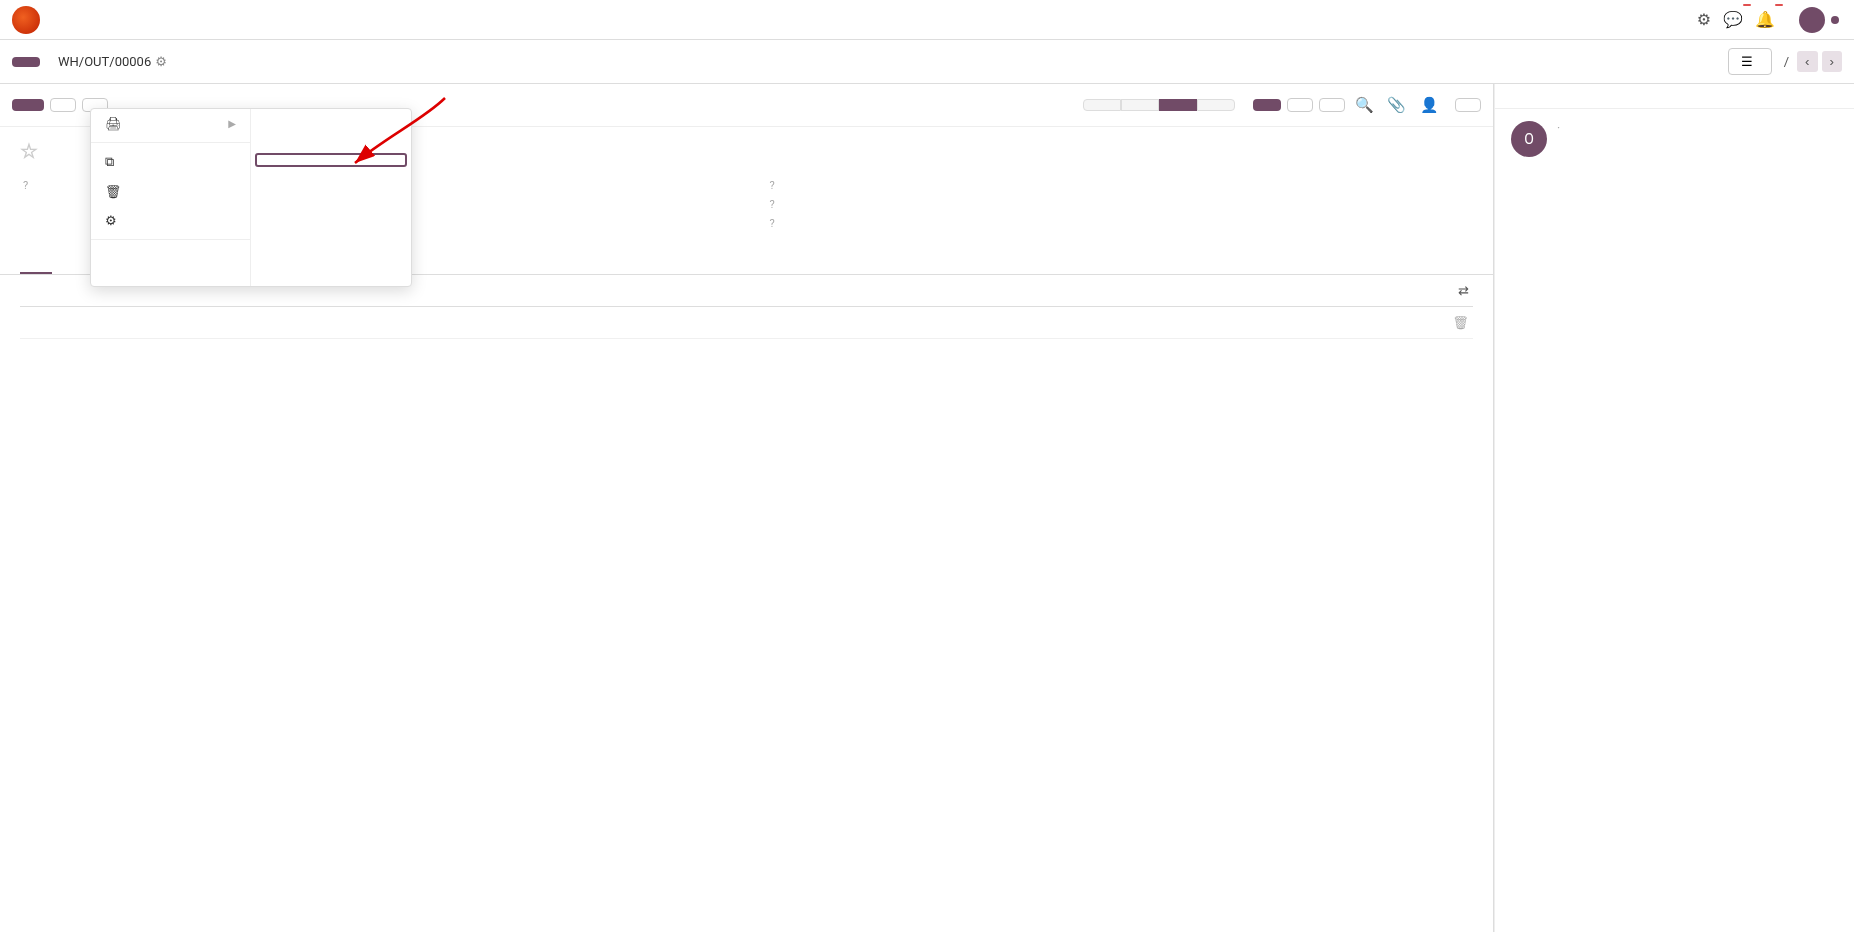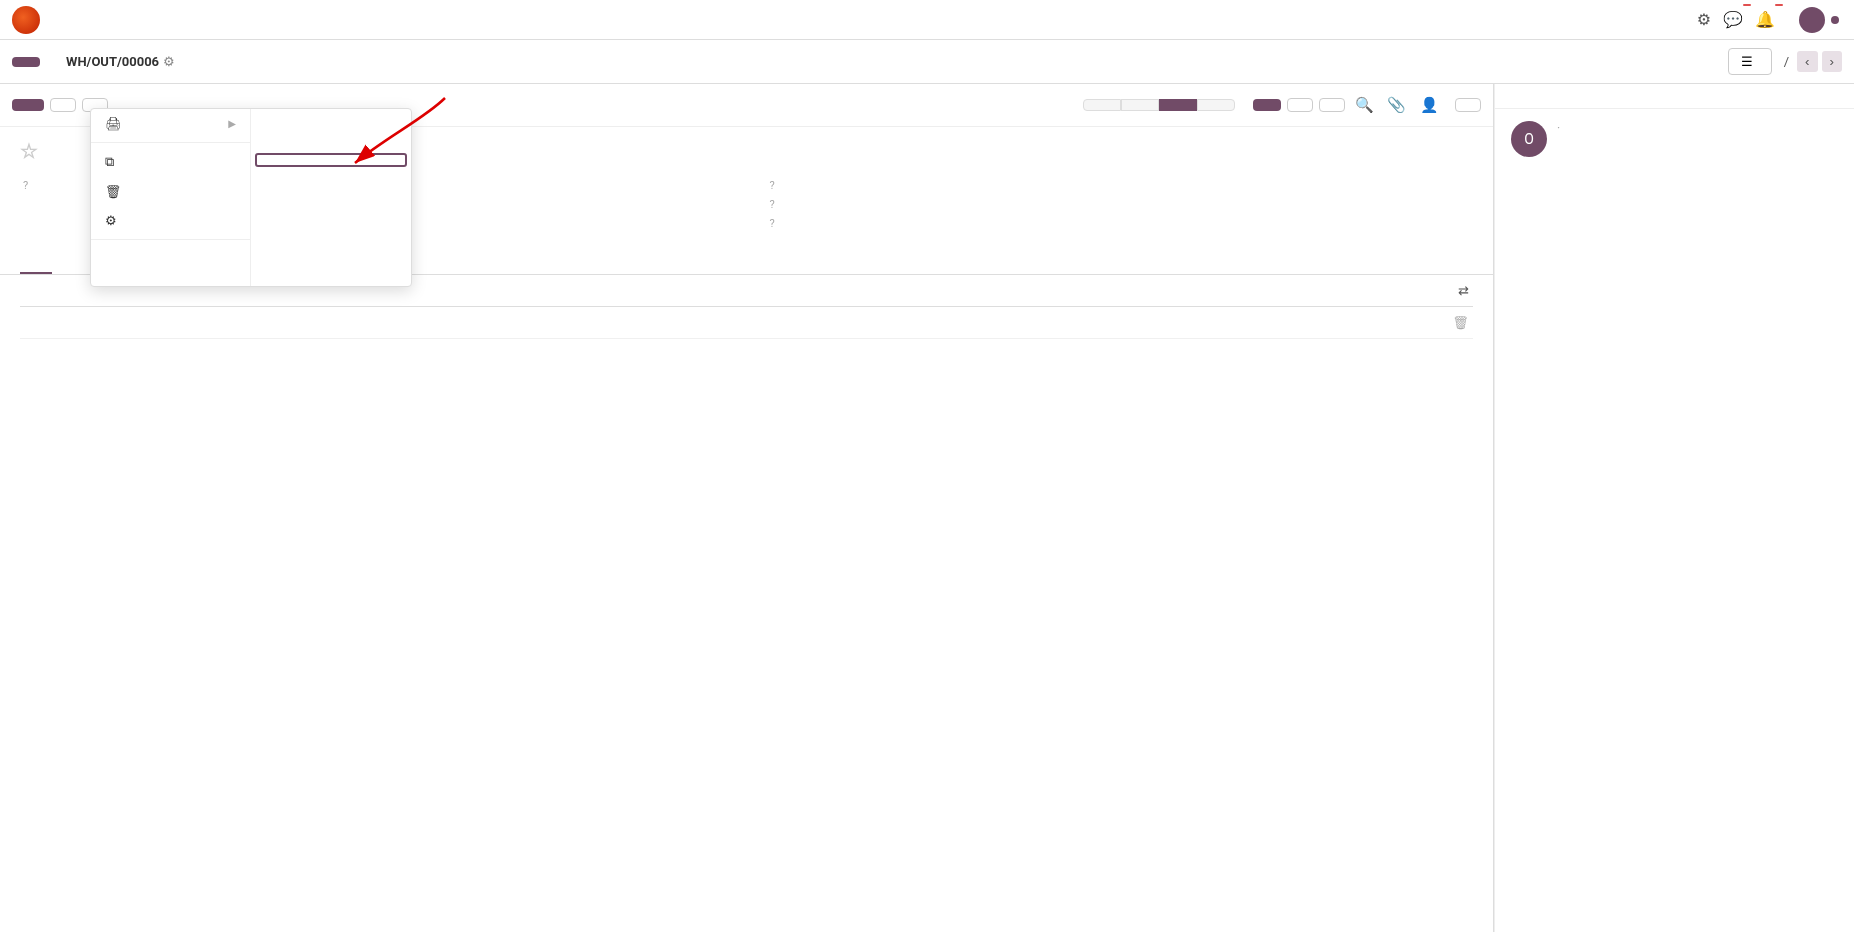--- a/index.html
+++ b/index.html
@@ -102,21 +102,21 @@
       align-items: center;
       gap: 4px;
       font-size: 13px;
     }
     .breadcrumb-link {
       color: #714b67;
       cursor: pointer;
     }
     .breadcrumb-sep { color: #aaa; }
     .breadcrumb-current { color: #714b67; font-weight: 500; }
-    .breadcrumb-doc { color: #333; font-weight: 700; margin-left: 8px; }
+    .breadcrumb-doc { color: #333; font-weight: 400; margin-left: 0; }
     .gear-icon { color: #888; cursor: pointer; font-size: 13px; }
 
     .action-bar-right {
       margin-left: auto;
       display: flex;
       align-items: center;
       gap: 8px;
     }
     .btn-detailed-ops {
       border: 1px solid #ccc;

